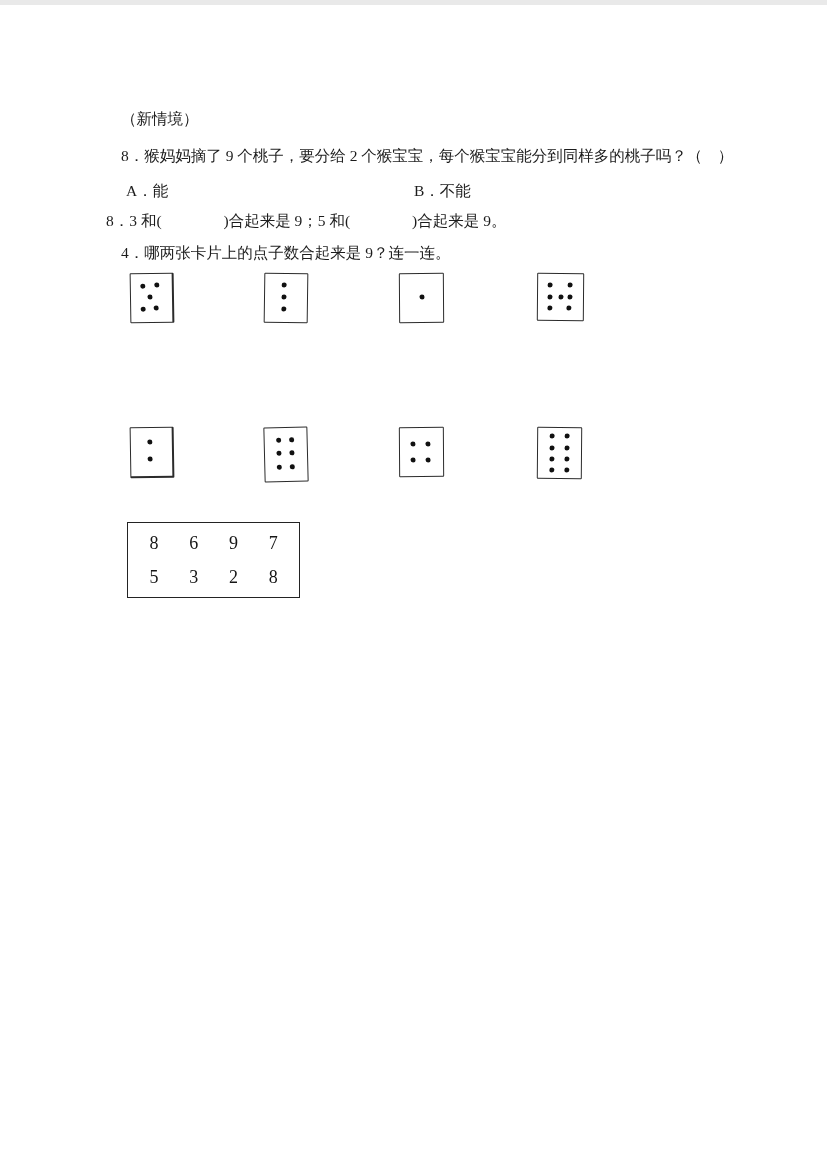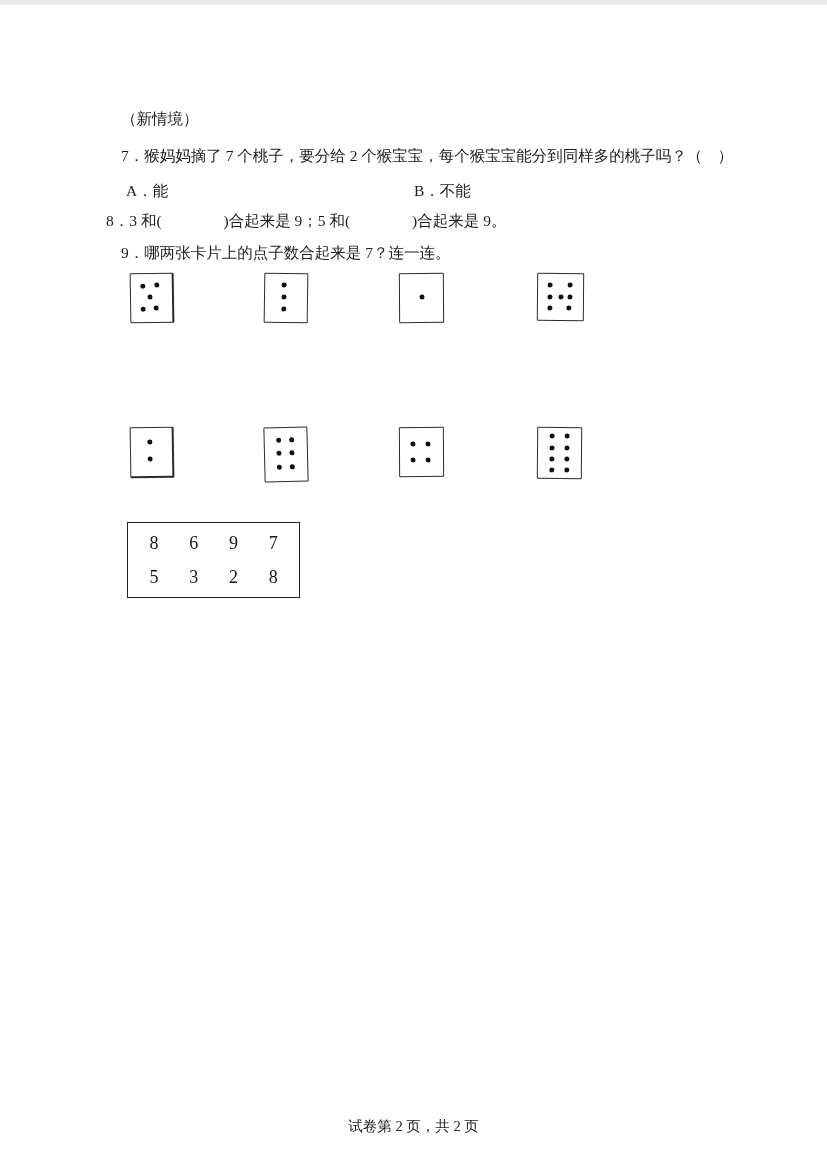--- a/index.html
+++ b/index.html
@@ -86,28 +86,28 @@
     color: #222222;
   }
 </style>
 </head>
 <body>
 
 <div class="page">
 
   <div class="textline note">（新情境）</div>
 
-  <div class="textline q7">7．猴妈妈摘了 7 个桃子，要分给 2 个猴宝宝，每个猴宝宝能分到同样多的桃子吗？（　）</div>
+  <div class="textline q7">8．猴妈妈摘了 9 个桃子，要分给 2 个猴宝宝，每个猴宝宝能分到同样多的桃子吗？（　）</div>
 
   <div class="textline optA">A．能</div>
   <div class="textline optB">B．不能</div>
 
   <div class="textline q8">8．3 和(　　　　)合起来是 9；5 和(　　　　)合起来是 9。</div>
 
-  <div class="textline q9">9．哪两张卡片上的点子数合起来是 7？连一连。</div>
+  <div class="textline q9">4．哪两张卡片上的点子数合起来是 9？连一连。</div>
 
   <div class="cards-row row1">
       <div class="card">
         <span class="dot" style="left: 30%; top: 24%;"></span>
         <span class="dot" style="left: 64%; top: 22%;"></span>
         <span class="dot" style="left: 47%; top: 47%;"></span>
         <span class="dot" style="left: 30%; top: 72%;"></span>
         <span class="dot" style="left: 62%; top: 70%;"></span>
       </div>
       <div class="card">
@@ -164,15 +164,14 @@
       <span class="num">8</span>
       <span class="num">6</span>
       <span class="num">9</span>
       <span class="num">7</span>
       <span class="num">5</span>
       <span class="num">3</span>
       <span class="num">2</span>
       <span class="num">8</span>
     </div>
 
-  <div class="footer">试卷第 2 页，共 2 页</div>
 
 </div>
 
 </body></html>

